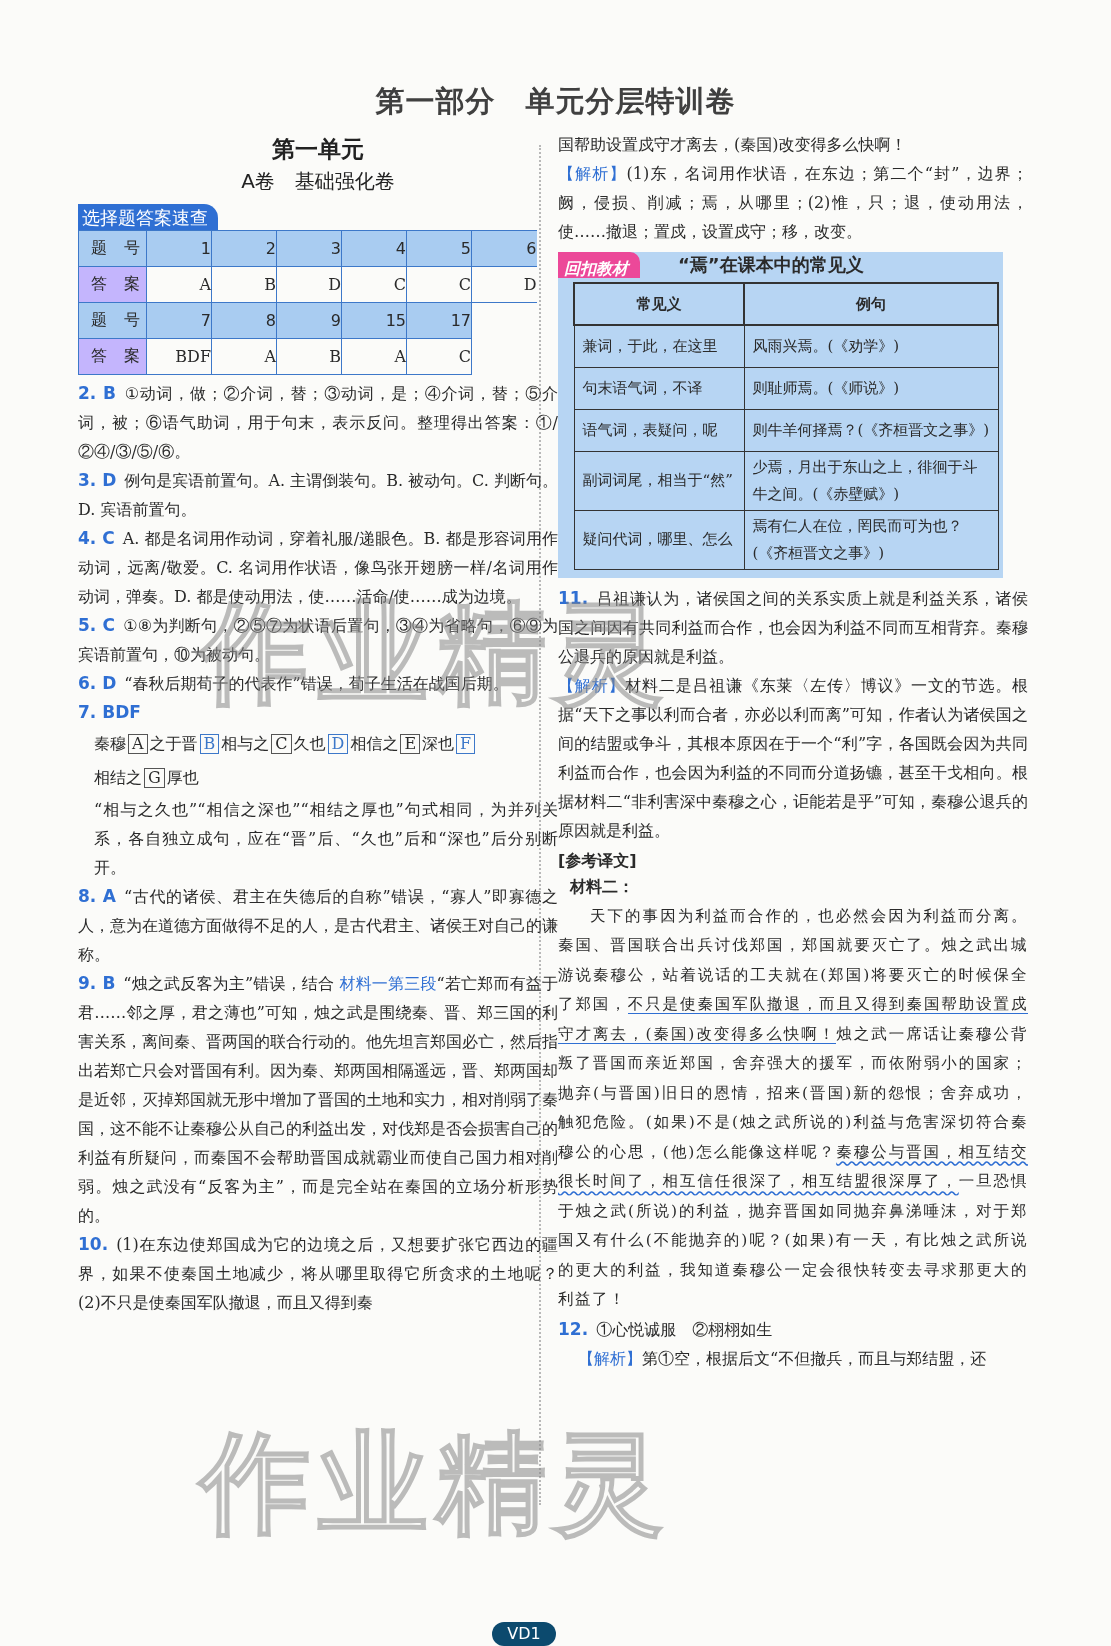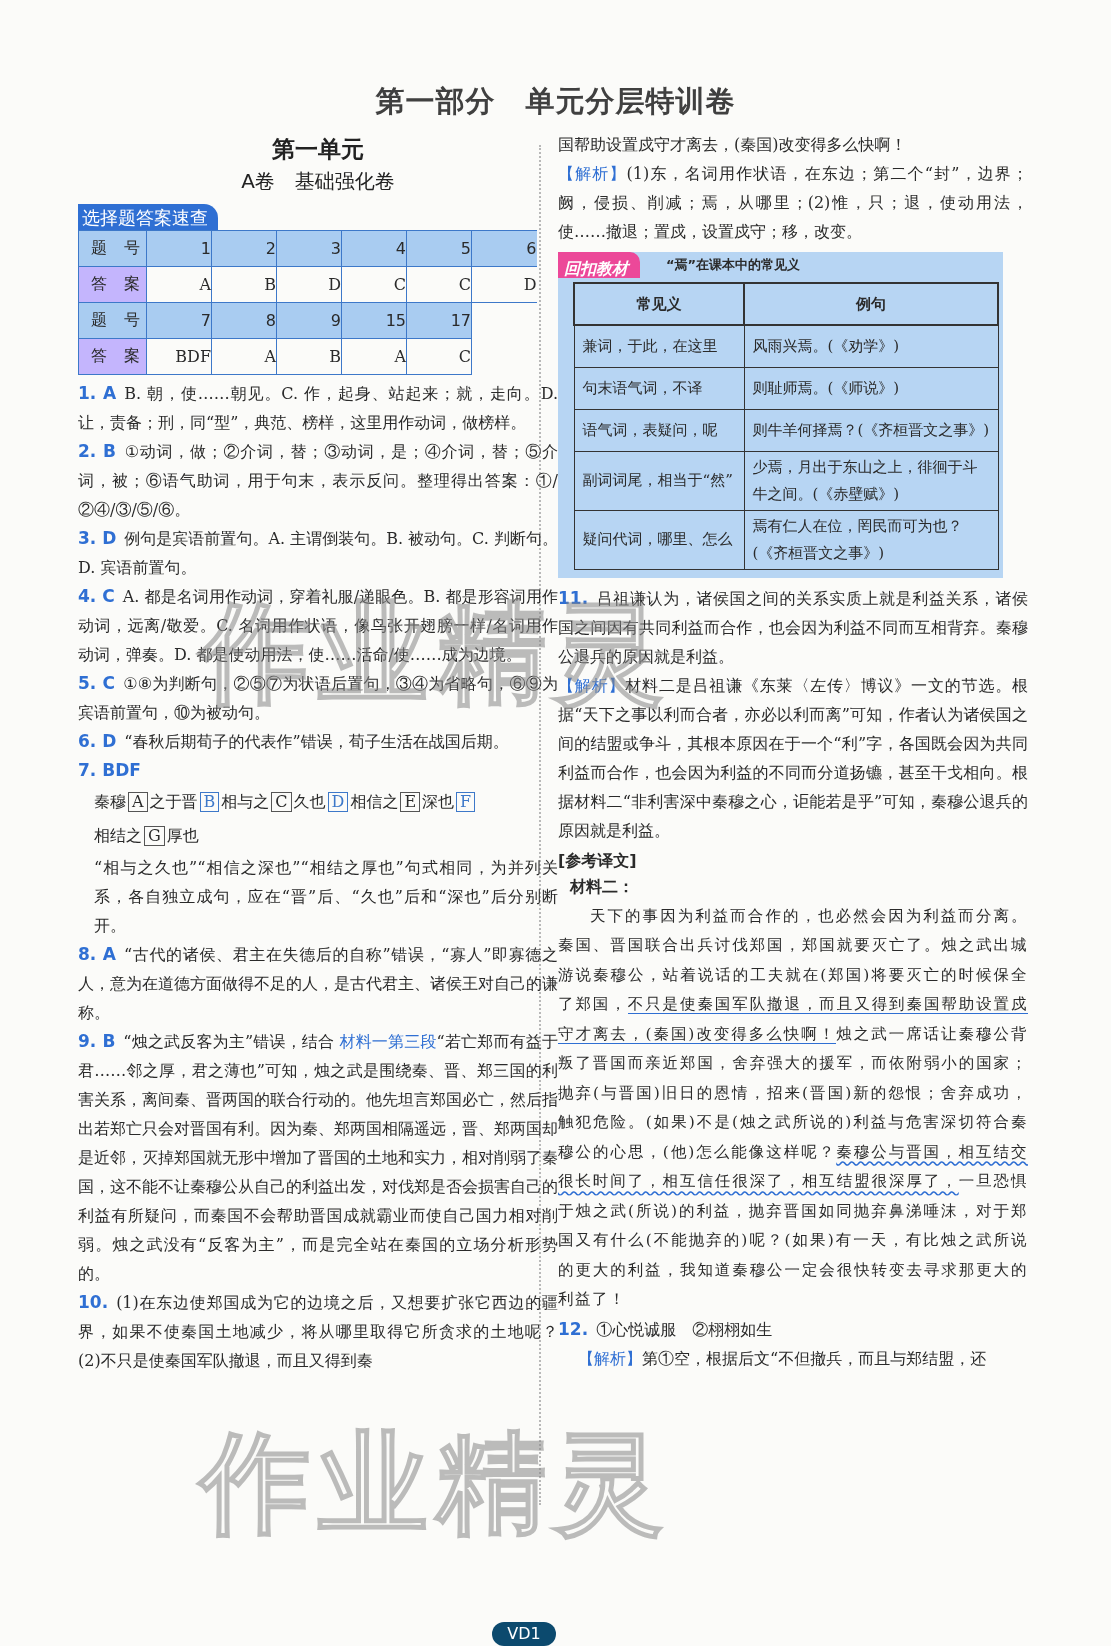--- a/index.html
+++ b/index.html
@@ -58,21 +58,21 @@
   .jiexi { color: #2f6fd3; font-family: "DejaVu Sans", sans-serif; }
   .review-box {
     background: #b7d5f3; margin-top: 6px; padding: 0 0 8px 0; width: 445px;
   }
   .review-header { display: flex; align-items: center; height: 26px; }
   .review-tag {
     background: #ec4899; color: #fff; font-family: "DejaVu Sans", sans-serif;
     font-style: italic; font-weight: bold; font-size: 16px; padding: 4px 12px 0 6px;
     height: 26px; line-height: 26px; border-radius: 0 10px 0 0;
   }
-  .review-title { font-family: "DejaVu Sans", sans-serif; font-weight: bold; font-size: 13px; margin-left: 26px; }
+  .review-title { font-family: "DejaVu Sans", sans-serif; font-weight: bold; font-size: 18px; margin-left: 38px; }
   table.review { border-collapse: collapse; margin: 4px 0 0 15px; font-size: 15px; width: 426px; }
   table.review th { font-family: "DejaVu Sans", sans-serif; height: 38px; border: 2px solid #333; }
   table.review td { border: 1px solid #333; padding: 2px 8px; line-height: 27px; vertical-align: middle; }
   table.review td.mean { width: 170px; }
   table.review tr { height: 42px; }
   .ref-label { font-family: "DejaVu Sans", sans-serif; font-weight: bold; font-size: 16px; margin-top: 6px; }
   .mat-label { font-family: "DejaVu Sans", sans-serif; font-weight: bold; font-size: 16px; padding-left: 12px; line-height: 30px; }
   .trans { font-size: 15.5px; line-height: 29.5px; letter-spacing: 1.5px; text-align: justify; }
   .u-line { border-bottom: 1px solid #2f6fd3; }
   .u-wave { text-decoration: underline wavy #2f6fd3; text-underline-offset: 4px; }
@@ -136,23 +136,20 @@
         <td class="cell">A</td>
         <td class="cell">C</td>
         <td class="empty" style="border-top:none"></td>
       </tr>
     </tbody>
       </table>
   </div>
 
   <div style="margin-top:4px">
     <div class="ans-item">
-      <span class="qnum">1. A</span><span>B. 朝，使……朝见。C. 作，起身、站起来；就，走向。D. 让，责备；刑，同“型”，典范、榜样，这里用作动词，做榜样。</span>
-    </div>
-    <div class="ans-item">
       <span class="qnum">2. B</span><span>①动词，做；②介词，替；③动词，是；④介词，替；⑤介词，被；⑥语气助词，用于句末，表示反问。整理得出答案：①/②④/③/⑤/⑥。</span>
     </div>
     <div class="ans-item">
       <span class="qnum">3. D</span><span>例句是宾语前置句。A. 主谓倒装句。B. 被动句。C. 判断句。D. 宾语前置句。</span>
     </div>
     <div class="ans-item">
       <span class="qnum">4. C</span><span>A. 都是名词用作动词，穿着礼服/递眼色。B. 都是形容词用作动词，远离/敬爱。C. 名词用作状语，像鸟张开翅膀一样/名词用作动词，弹奏。D. 都是使动用法，使……活命/使……成为边境。</span>
     </div>
     <div class="ans-item">
       <span class="qnum">5. C</span><span>①⑧为判断句，②⑤⑦为状语后置句，③④为省略句，⑥⑨为宾语前置句，⑩为被动句。</span>

